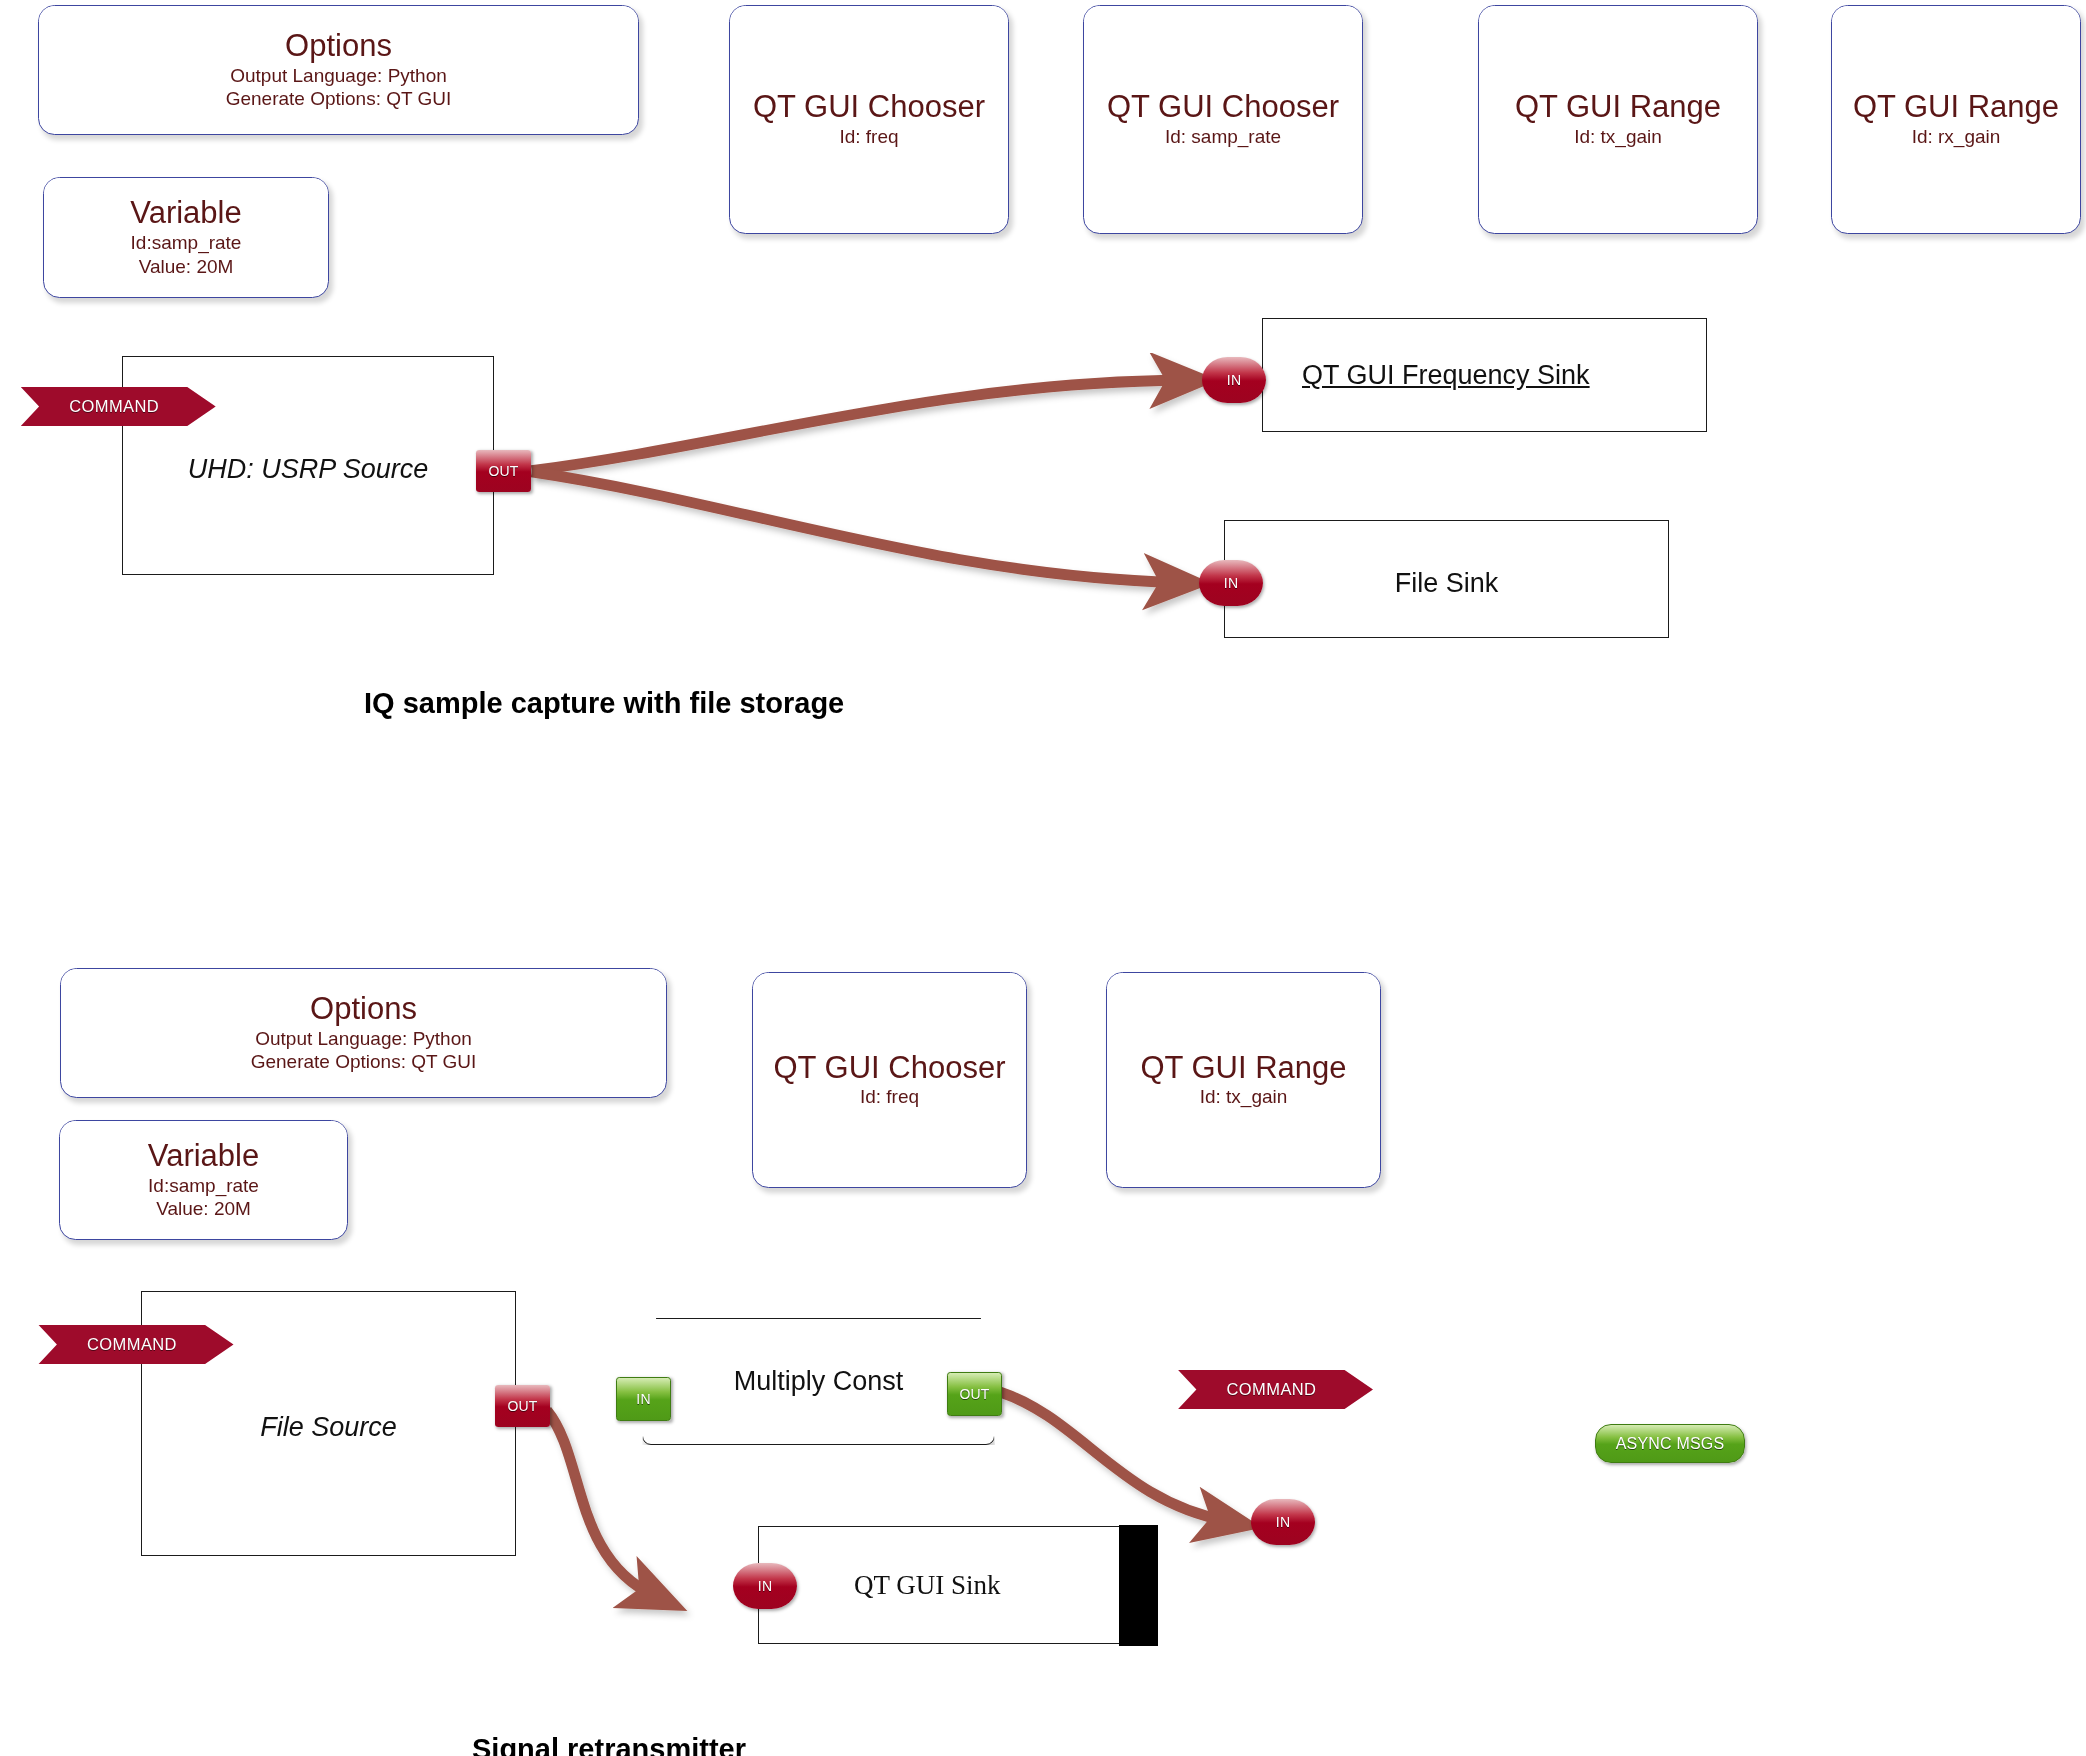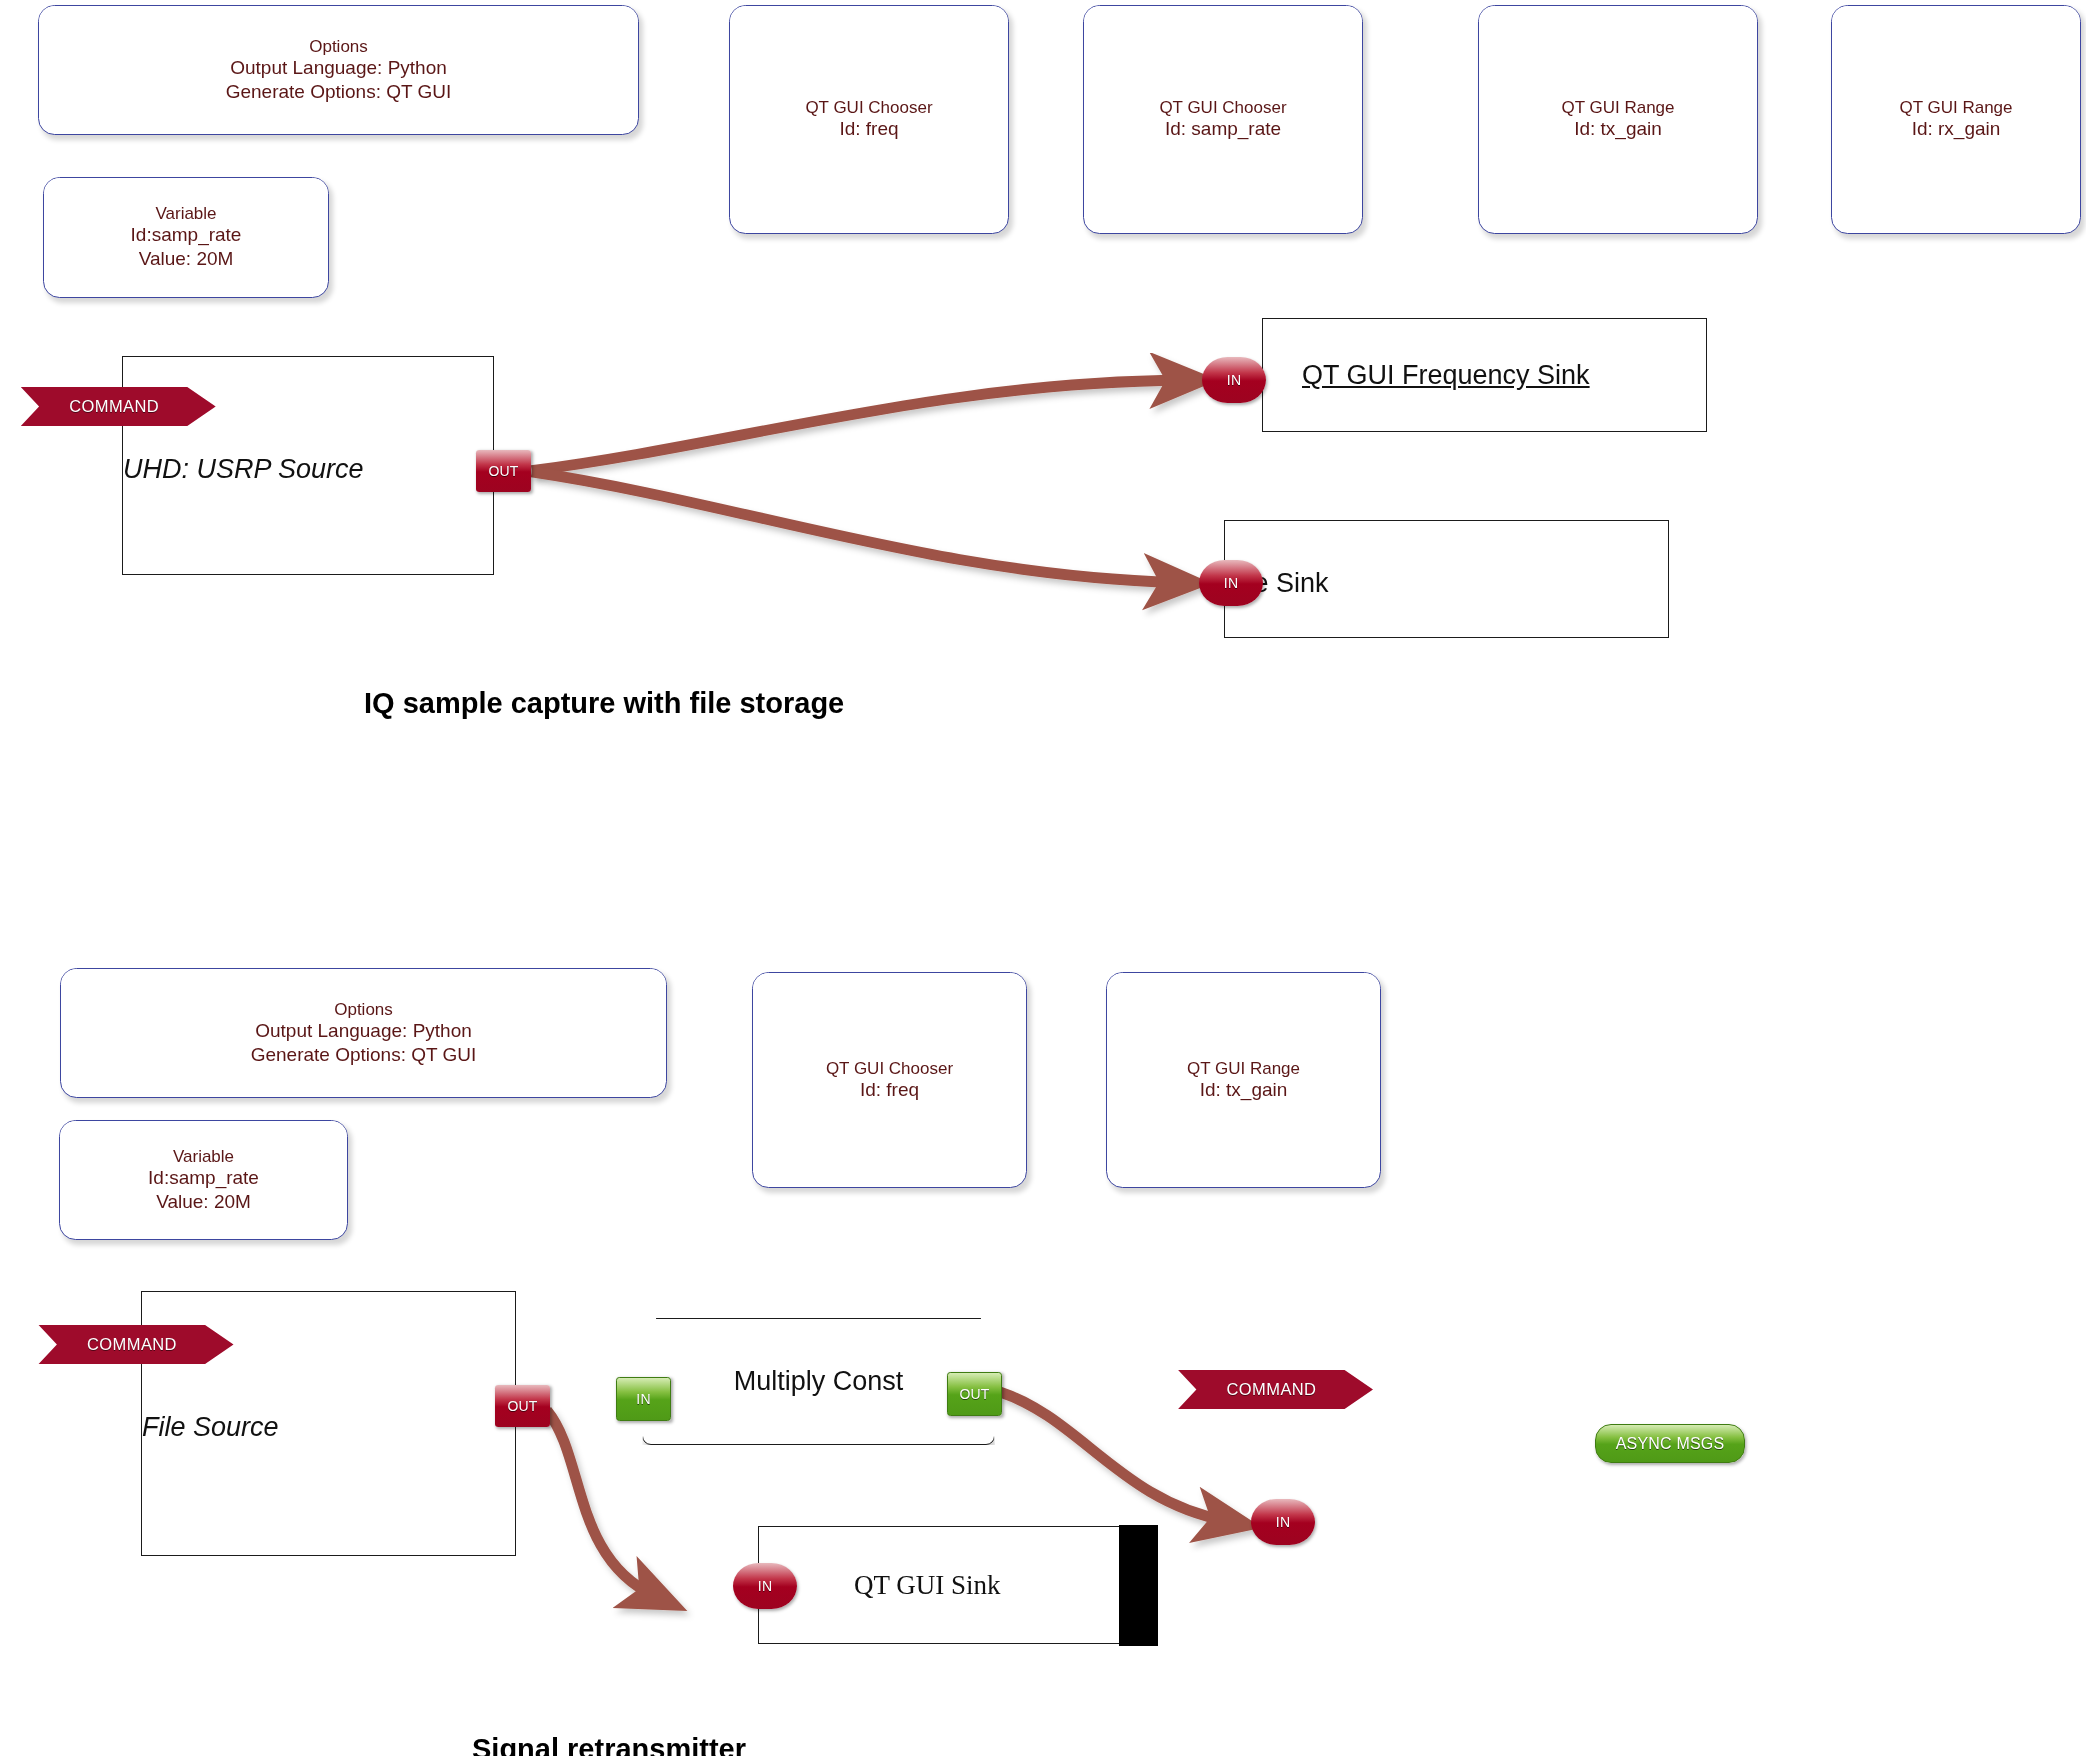--- a/index.html
+++ b/index.html
@@ -18,33 +18,33 @@
     display:flex;flex-direction:column;align-items:center;justify-content:center;
     color:#5a1616;
     text-align:center;
     overflow:hidden;
   }
   .vblock::before{
     content:"";position:absolute;left:-1.9px;right:-1.9px;top:-1.9px;height:52%;
     background:linear-gradient(to bottom,#ffffff 0%,#ffffff 55%,rgba(255,255,255,0) 100%);
     pointer-events:none;
   }
-  .vblock .vtitle{font-size:17px;line-height:1.12;position:relative;z-index:2;}
+  .vblock .vtitle{font-size:31px;line-height:1.12;position:relative;z-index:2;}
   .vblock .vline{font-size:19px;line-height:1.25;position:relative;z-index:2;}
 
   
   .rblock{
     background:#ffffff;
     border:1.9px solid #1b1b1b;
     display:flex;align-items:center;
     color:#111111;
   }
   .rblock .rlabel{font-size:27px;white-space:nowrap;}
   .rlabel.ital{font-style:italic;}
-  .rlabel.center{width:100%;text-align:left;margin-top:8px;}
+  .rlabel.center{width:100%;text-align:center;margin-top:8px;}
 
   
   .trap{
     background:#ffffff;
     border:1.9px solid #1b1b1b;
     border-radius:9px;
     box-shadow:1.9px 3.2px 4.5px rgba(0,0,0,.18);
     display:flex;align-items:center;justify-content:center;
     color:#111;
     clip-path:polygon(4% 0%, 96% 0%, 100% 100%, 0% 100%);

